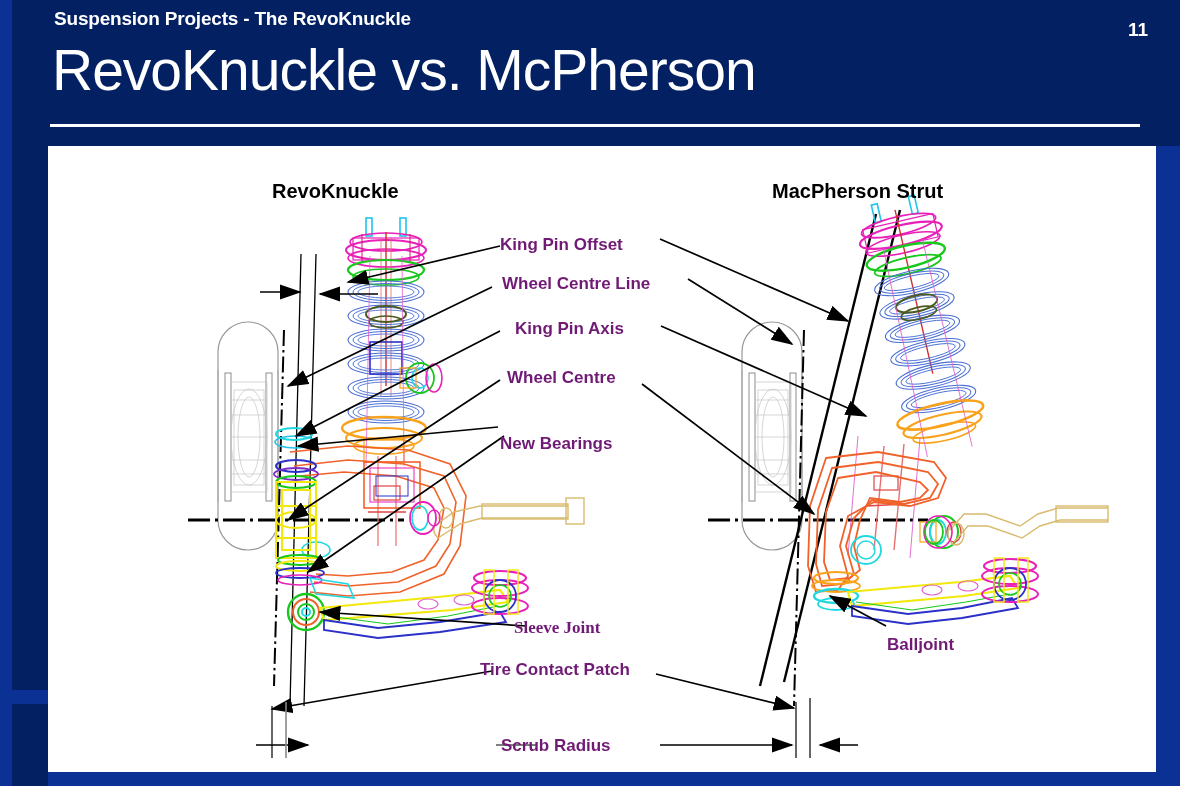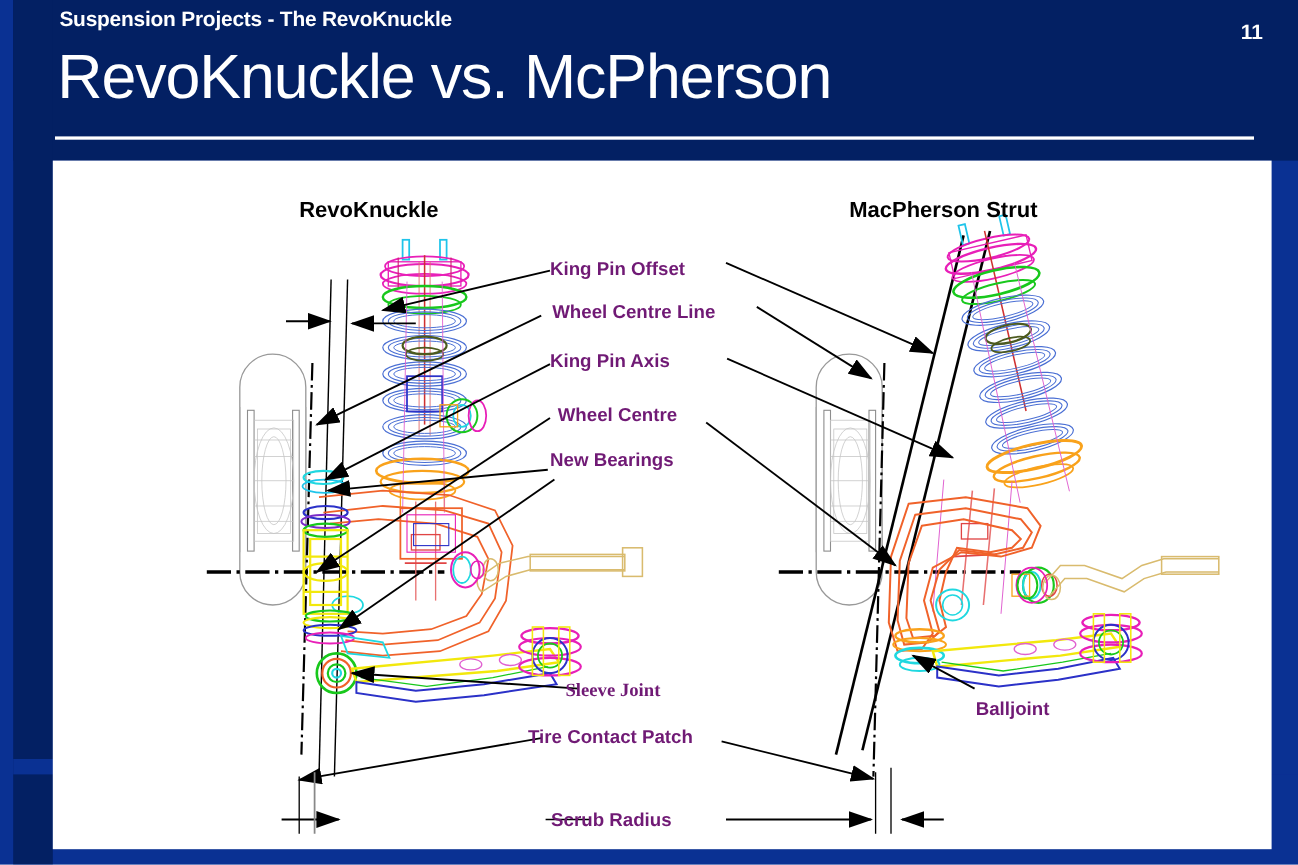--- a/index.html
+++ b/index.html
@@ -393,22 +393,22 @@
         <line x1="748" y1="556" x2="748" y2="612" stroke-width="1.2"></line>
         <line x1="762" y1="552" x2="762" y2="612" stroke-width="1.2"></line>
       </g>
     </svg>
 
     <div class="col-heading" style="left:224px; top:34px;">RevoKnuckle</div>
     <div class="col-heading" style="left:724px; top:34px;">MacPherson Strut</div>
 
     <div class="lbl" style="left:452px; top:89px;">King Pin Offset</div>
     <div class="lbl" style="left:454px; top:128px;">Wheel Centre Line</div>
-    <div class="lbl" style="left:452px; top:173px;">King Pin Axis</div>
+    <div class="lbl" style="left:467px; top:173px;">King Pin Axis</div>
     <div class="lbl" style="left:459px; top:222px;">Wheel Centre</div>
-    <div class="lbl" style="left:452px; top:263px;">New Bearings</div>
+    <div class="lbl" style="left:452px; top:288px;">New Bearings</div>
     <div class="lbl" style="left:466px; top:472px;font-family:Liberation Serif, serif;">Sleeve Joint</div>
     <div class="lbl" style="left:432px; top:514px;">Tire Contact Patch</div>
     <div class="lbl" style="left:453px; top:590px;">Scrub Radius</div>
     <div class="lbl" style="left:839px; top:489px;">Balljoint</div>
 
   </div>
 </div>
 
 </body></html>

